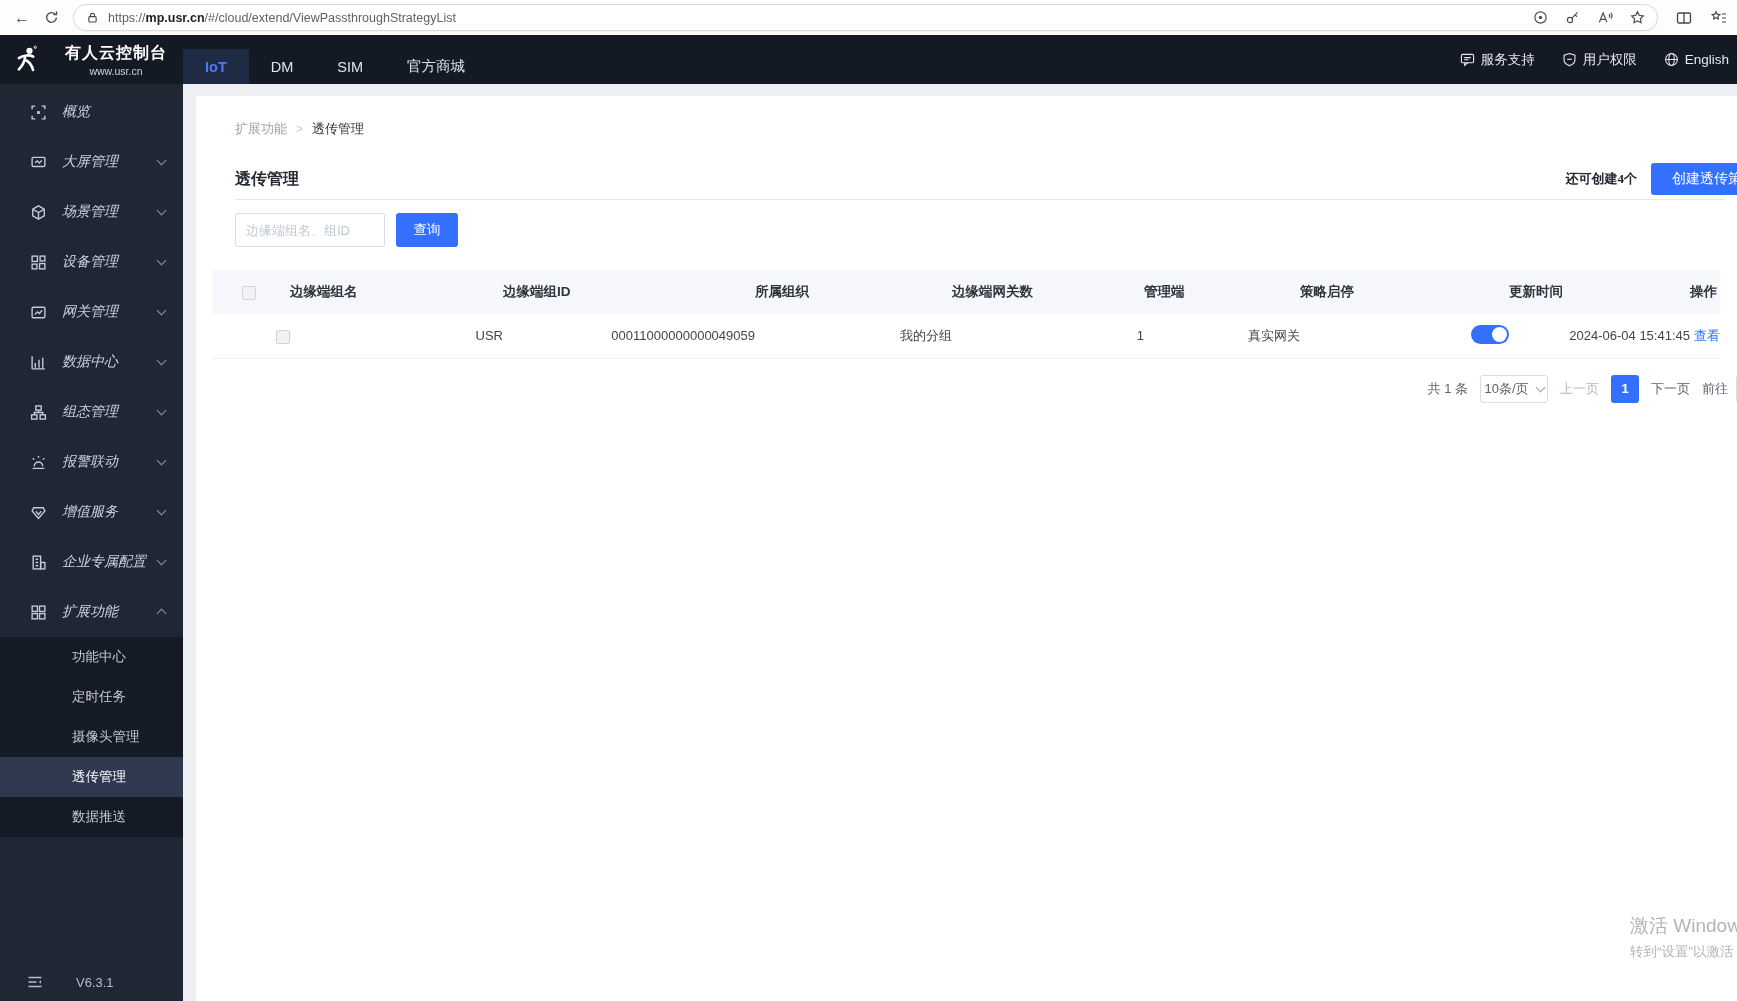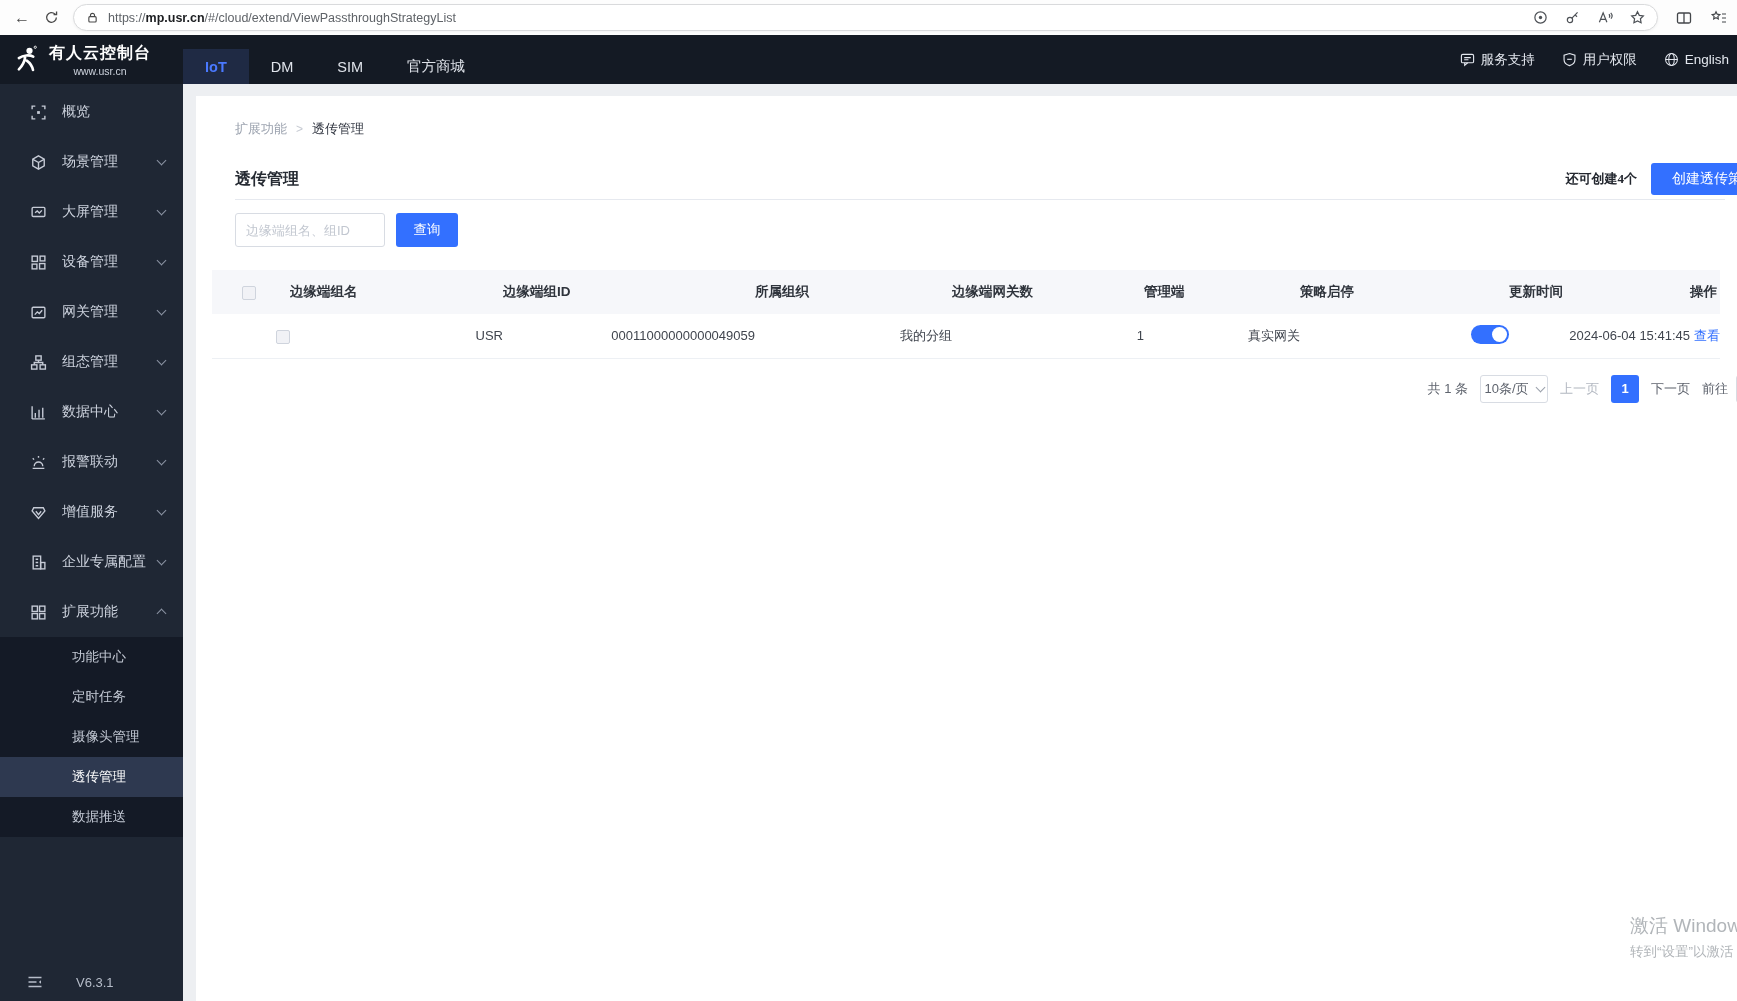--- a/index.html
+++ b/index.html
@@ -12,33 +12,33 @@
   .url-pill { flex:1; height:27px; background:#fff; border:1px solid #d9dadc; border-radius:14px; display:flex; align-items:center; padding:0 12px; gap:9px; box-shadow:0 1px 3px rgba(0,0,0,.05); }
   .url-text { flex:1; font-size:12.5px; color:#5f6368; white-space:nowrap; overflow:hidden; }
   .url-text .host { color:#1c1e21; font-weight:bold; }
   .pill-icons { display:flex; align-items:center; gap:17px; color:#4d5156; }
   .after-pill { display:flex; align-items:center; gap:18px; color:#43464a; padding-left:4px; }
   svg.ic { display:block; }
 
   
   .topnav { height:49px; background:#141a24; display:flex; align-items:stretch; color:#e6e9f0; }
   .brand { width:183px; flex-shrink:0; display:flex; align-items:center; gap:7px; padding-left:12px; }
-  .brand-txt { display:flex; flex-direction:column; align-items:center; }
+  .brand-txt { display:flex; flex-direction:column; align-items:center;margin-left:16px; }
   .brand-title { font-size:16px; font-weight:bold; color:#fff; letter-spacing:1px; }
   .brand-sub { font-size:10.5px; color:#cdd3dd; margin-top:1px; }
   .tabs { display:flex; align-items:stretch;margin-top:14px; }
   .tab { padding:0 22px; display:flex; align-items:center; font-size:14.5px; color:#dfe3ea; cursor:pointer; }
   .tab.active { background:#1f2a44; color:#4a79ff; font-weight:bold; }
   .topnav-right { margin-left:auto; display:flex; align-items:center; gap:27px; padding-right:8px; font-size:13.5px; color:#e3e7ee; }
   .tn-item { display:flex; align-items:center; gap:6px; cursor:pointer; white-space:nowrap; }
 
   
   .app { display:flex; height:917px; background:#edeff2; }
   .sidebar { width:183px; flex-shrink:0; background:#1f2734; position:relative; padding-top:3px; }
-  .menu-item { height:50px; display:flex; align-items:center; padding:0 18px 0 30px; color:#ccd2dd; font-size:14px; cursor:pointer; }
+  .menu-item { height:50px; display:flex; align-items:center; padding:0 18px 0 30px; color:#ccd2dd; font-size:14px; cursor:pointer;font-style:italic; }
   .menu-item .mi-ico { width:17px; height:17px; margin-right:15px; color:#c6cbd6; flex-shrink:0; }
   .menu-item .mi-label { flex:1; }
   .chev { width:7px; height:7px; border-right:1.4px solid #8b93a3; border-bottom:1.4px solid #8b93a3; transform:rotate(45deg); margin-top:-3px; }
   .chev.up { transform:rotate(-135deg); margin-top:3px; }
   .submenu { background:#141a26; }
   .submenu-item { height:40px; line-height:40px; padding-left:72px; font-size:13.5px; color:#c3c9d4; cursor:pointer; }
   .submenu-item.active { background:#2e3950; color:#fff; }
   .sidebar-footer { position:absolute; bottom:2px; left:0; right:0; height:34px; display:flex; align-items:center; color:#b6bdc9; padding-left:27px; gap:33px; font-size:13px; }
 
   
@@ -193,32 +193,32 @@
   <div class="sidebar">
     <div class="menu-item">
       <svg class="mi-ico" viewBox="0 0 16 16" fill="none" stroke="currentColor" stroke-width="1.3">
           <path d="M2 5V2h3M11 2h3v3M14 11v3h-3M5 14H2v-3"></path>
           <rect x="6.7" y="6.7" width="2.6" height="2.6" fill="currentColor" stroke="none"></rect>
         </svg>
       <span class="mi-label">概览</span>
     </div>
     <div class="menu-item">
       <svg class="mi-ico" viewBox="0 0 16 16" fill="none" stroke="currentColor" stroke-width="1.3">
+          <rect x="2" y="3.2" width="12" height="8.6" rx="1"></rect>
+          <path d="M4.8 8.2l2-1.7 2 1.9 2.4-2.4"></path>
+        </svg>
+      <span class="mi-label">大屏管理</span>
+      <span class="chev"></span>
+    </div>
+    <div class="menu-item">
+      <svg class="mi-ico" viewBox="0 0 16 16" fill="none" stroke="currentColor" stroke-width="1.3">
           <path d="M8 1.8l5.4 3.1v6.2L8 14.2l-5.4-3.1V4.9z"></path>
           <path d="M8 8v6M8 8L2.8 5M8 8l5.2-3"></path>
         </svg>
       <span class="mi-label">场景管理</span>
-      <span class="chev"></span>
-    </div>
-    <div class="menu-item">
-      <svg class="mi-ico" viewBox="0 0 16 16" fill="none" stroke="currentColor" stroke-width="1.3">
-          <rect x="2" y="3.2" width="12" height="8.6" rx="1"></rect>
-          <path d="M4.8 8.2l2-1.7 2 1.9 2.4-2.4"></path>
-        </svg>
-      <span class="mi-label">大屏管理</span>
       <span class="chev"></span>
     </div>
     <div class="menu-item">
       <svg class="mi-ico" viewBox="0 0 16 16" fill="none" stroke="currentColor" stroke-width="1.3">
           <rect x="2" y="2" width="5" height="5"></rect>
           <rect x="9.5" y="2" width="4.5" height="4.5"></rect>
           <rect x="9" y="9" width="5" height="5"></rect>
           <rect x="2" y="9.5" width="4.5" height="4.5"></rect>
         </svg>
       <span class="mi-label">设备管理</span>
@@ -227,34 +227,34 @@
     <div class="menu-item">
       <svg class="mi-ico" viewBox="0 0 16 16" fill="none" stroke="currentColor" stroke-width="1.3">
           <rect x="2" y="3" width="12" height="10" rx="1"></rect>
           <path d="M4.5 10l2.4-2.6 1.9 1.5 2.7-3"></path>
         </svg>
       <span class="mi-label">网关管理</span>
       <span class="chev"></span>
     </div>
     <div class="menu-item">
       <svg class="mi-ico" viewBox="0 0 16 16" fill="none" stroke="currentColor" stroke-width="1.3">
+          <path d="M2 14h12M2 14V2"></path>
+          <path d="M5 13V8.5M8.5 13V5.5M12 13V3.5"></path>
+        </svg>
+      <span class="mi-label">数据中心</span>
+      <span class="chev"></span>
+    </div>
+    <div class="menu-item">
+      <svg class="mi-ico" viewBox="0 0 16 16" fill="none" stroke="currentColor" stroke-width="1.3">
           <rect x="5.5" y="1.8" width="5" height="4"></rect>
           <rect x="1.5" y="10.2" width="5" height="4"></rect>
           <rect x="9.5" y="10.2" width="5" height="4"></rect>
           <path d="M8 5.8v2.2M4 10.2V8h8v2.2"></path>
         </svg>
       <span class="mi-label">组态管理</span>
-      <span class="chev"></span>
-    </div>
-    <div class="menu-item">
-      <svg class="mi-ico" viewBox="0 0 16 16" fill="none" stroke="currentColor" stroke-width="1.3">
-          <path d="M2 14h12M2 14V2"></path>
-          <path d="M5 13V8.5M8.5 13V5.5M12 13V3.5"></path>
-        </svg>
-      <span class="mi-label">数据中心</span>
       <span class="chev"></span>
     </div>
     <div class="menu-item">
       <svg class="mi-ico" viewBox="0 0 16 16" fill="none" stroke="currentColor" stroke-width="1.3">
           <path d="M4 11.5a4 4 0 0 1 8 0M2.5 13.5h11"></path>
           <path d="M8 3.5V1.8M3.8 5.3 2.6 4.1M12.2 5.3l1.2-1.2"></path>
         </svg>
       <span class="mi-label">报警联动</span>
       <span class="chev"></span>
     </div>

